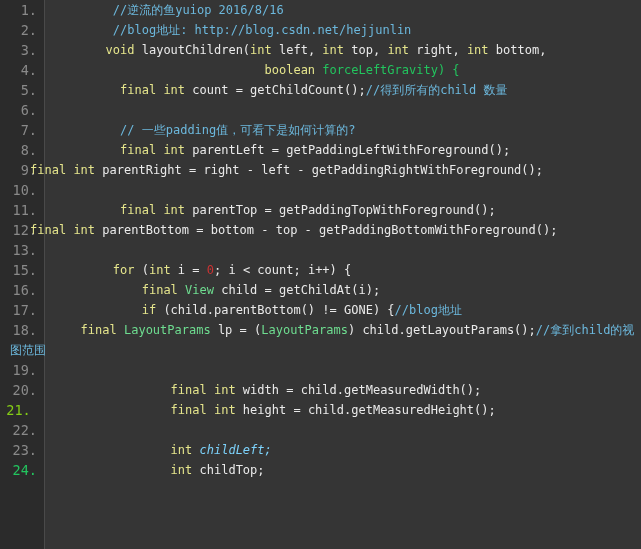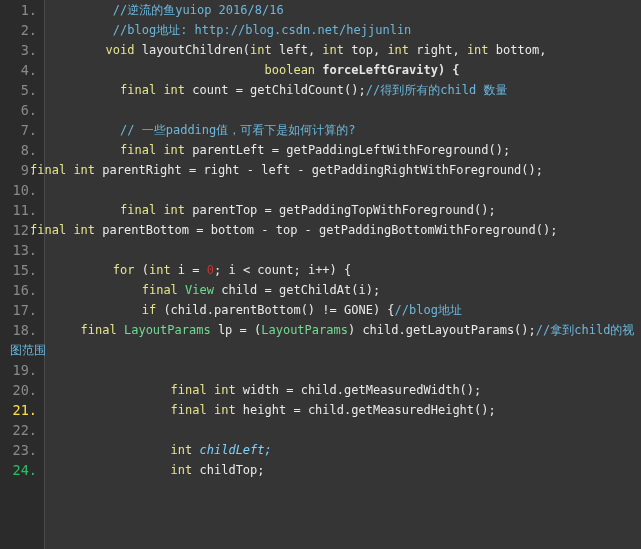--- a/index.html
+++ b/index.html
@@ -98,21 +98,21 @@
       <div class="code-row">
         <div class="line-number" style="color: rgb(138, 138, 138);">2.</div>
         <div class="line-content"><span class="tok-plain" style="color: rgb(234, 234, 234);">        </span><span class="tok-comment" style="color: rgb(108, 184, 221);">//blog地址: http://blog.csdn.net/hejjunlin</span></div>
       </div>
       <div class="code-row">
         <div class="line-number" style="color: rgb(138, 138, 138);">3.</div>
         <div class="line-content"><span class="tok-plain" style="color: rgb(234, 234, 234);">       </span><span class="tok-keyword" style="color: rgb(229, 229, 140);">void</span><span class="tok-plain" style="color: rgb(234, 234, 234);"> layoutChildren(</span><span class="tok-keyword" style="color: rgb(229, 229, 140);">int</span><span class="tok-plain" style="color: rgb(234, 234, 234);"> left, </span><span class="tok-keyword" style="color: rgb(229, 229, 140);">int</span><span class="tok-plain" style="color: rgb(234, 234, 234);"> top, </span><span class="tok-keyword" style="color: rgb(229, 229, 140);">int</span><span class="tok-plain" style="color: rgb(234, 234, 234);"> right, </span><span class="tok-keyword" style="color: rgb(229, 229, 140);">int</span><span class="tok-plain" style="color: rgb(234, 234, 234);"> bottom,</span></div>
       </div>
       <div class="code-row">
         <div class="line-number" style="color: rgb(138, 138, 138);">4.</div>
-        <div class="line-content"><span class="tok-plain" style="color: rgb(234, 234, 234);">                             </span><span class="tok-keyword" style="color: rgb(229, 229, 140);">boolean</span><span class="tok-plain" style="color: #e5e5e5; font-weight: bold;"> forceLeftGravity) {</span></div>
+        <div class="line-content"><span class="tok-plain" style="color: rgb(234, 234, 234);">                             </span><span class="tok-keyword" style="color: rgb(229, 229, 140);">boolean</span><span class="tok-plain" style="color: #22c55e;"> forceLeftGravity) {</span></div>
       </div>
       <div class="code-row">
         <div class="line-number" style="color: rgb(138, 138, 138);">5.</div>
         <div class="line-content"><span class="tok-plain" style="color: rgb(234, 234, 234);">         </span><span class="tok-keyword" style="color: rgb(229, 229, 140);">final</span><span class="tok-plain" style="color: rgb(234, 234, 234);"> </span><span class="tok-keyword" style="color: rgb(229, 229, 140);">int</span><span class="tok-plain" style="color: rgb(234, 234, 234);"> count = getChildCount();</span><span class="tok-comment" style="color: rgb(108, 184, 221);">//得到所有的child 数量</span></div>
       </div>
       <div class="code-row">
         <div class="line-number" style="color: rgb(138, 138, 138);">6.</div>
         <div class="line-content"><span class="tok-plain" style="color: rgb(234, 234, 234);"></span></div>
       </div>
       <div class="code-row">
@@ -161,21 +161,21 @@
       </div>
       <div class="code-row">
         <div class="line-number" style="color: rgb(138, 138, 138);">19.</div>
         <div class="line-content"><span class="tok-plain" style="color: rgb(234, 234, 234);">                </span></div>
       </div>
       <div class="code-row">
         <div class="line-number" style="color: rgb(138, 138, 138);">20.</div>
         <div class="line-content"><span class="tok-plain" style="color: rgb(234, 234, 234);">                </span><span class="tok-keyword" style="color: rgb(229, 229, 140);">final</span><span class="tok-plain" style="color: rgb(234, 234, 234);"> </span><span class="tok-keyword" style="color: rgb(229, 229, 140);">int</span><span class="tok-plain" style="color: rgb(234, 234, 234);"> width = child.getMeasuredWidth();</span></div>
       </div>
       <div class="code-row">
-        <div class="line-number" style="color: #fde047;">21.</div>
+        <div class="line-number" style="color: #84cc16; text-align: center;">21.</div>
         <div class="line-content"><span class="tok-plain" style="color: rgb(234, 234, 234);">                </span><span class="tok-keyword" style="color: rgb(229, 229, 140);">final</span><span class="tok-plain" style="color: rgb(234, 234, 234);"> </span><span class="tok-keyword" style="color: rgb(229, 229, 140);">int</span><span class="tok-plain" style="color: rgb(234, 234, 234);"> height = child.getMeasuredHeight();</span></div>
       </div>
       <div class="code-row">
         <div class="line-number" style="color: rgb(138, 138, 138);">22.</div>
         <div class="line-content"><span class="tok-plain" style="color: rgb(234, 234, 234);"></span></div>
       </div>
       <div class="code-row">
         <div class="line-number" style="color: rgb(138, 138, 138);">23.</div>
         <div class="line-content"><span class="tok-plain" style="color: rgb(234, 234, 234);">                </span><span class="tok-keyword" style="color: rgb(229, 229, 140);">int</span><span class="tok-plain" style="color: #7dd3fc; font-style: italic;"> childLeft;</span></div>
       </div>

